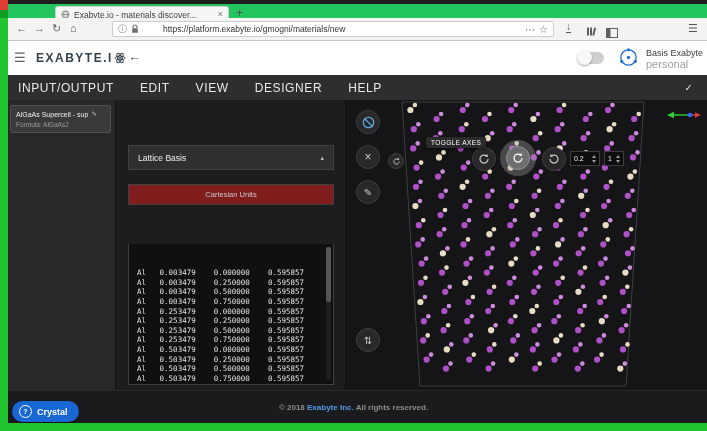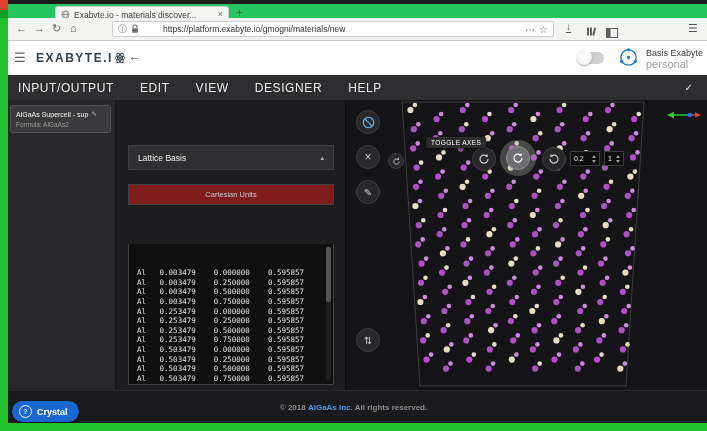--- a/index.html
+++ b/index.html
@@ -561,21 +561,21 @@
         <path d="M2,7 L9,3.8 L9,10.2 z" fill="#2fd12f"></path>
         <line x1="25" y1="7" x2="32" y2="7" stroke="#e03c31" stroke-width="1.4"></line>
         <path d="M36,7 L30,4.2 L30,9.8 z" fill="#e03c31"></path>
         <circle cx="25" cy="7" r="2.3" fill="#2b6bff"></circle>
       </svg>
     </span>
   </div>
 
   <div class="footer">
     <span>© 2018 </span>
-    <span class="company">AlGaAs Inc.</span>
+    <span class="company">Exabyte Inc.</span>
     <span> All rights reserved.</span>
   </div>
 
   <div class="support">
     <span class="q">?</span>
     <span>Crystal</span>
   </div>
 
   <div class="edge-left"></div>
   <div class="edge-bottom"></div>

